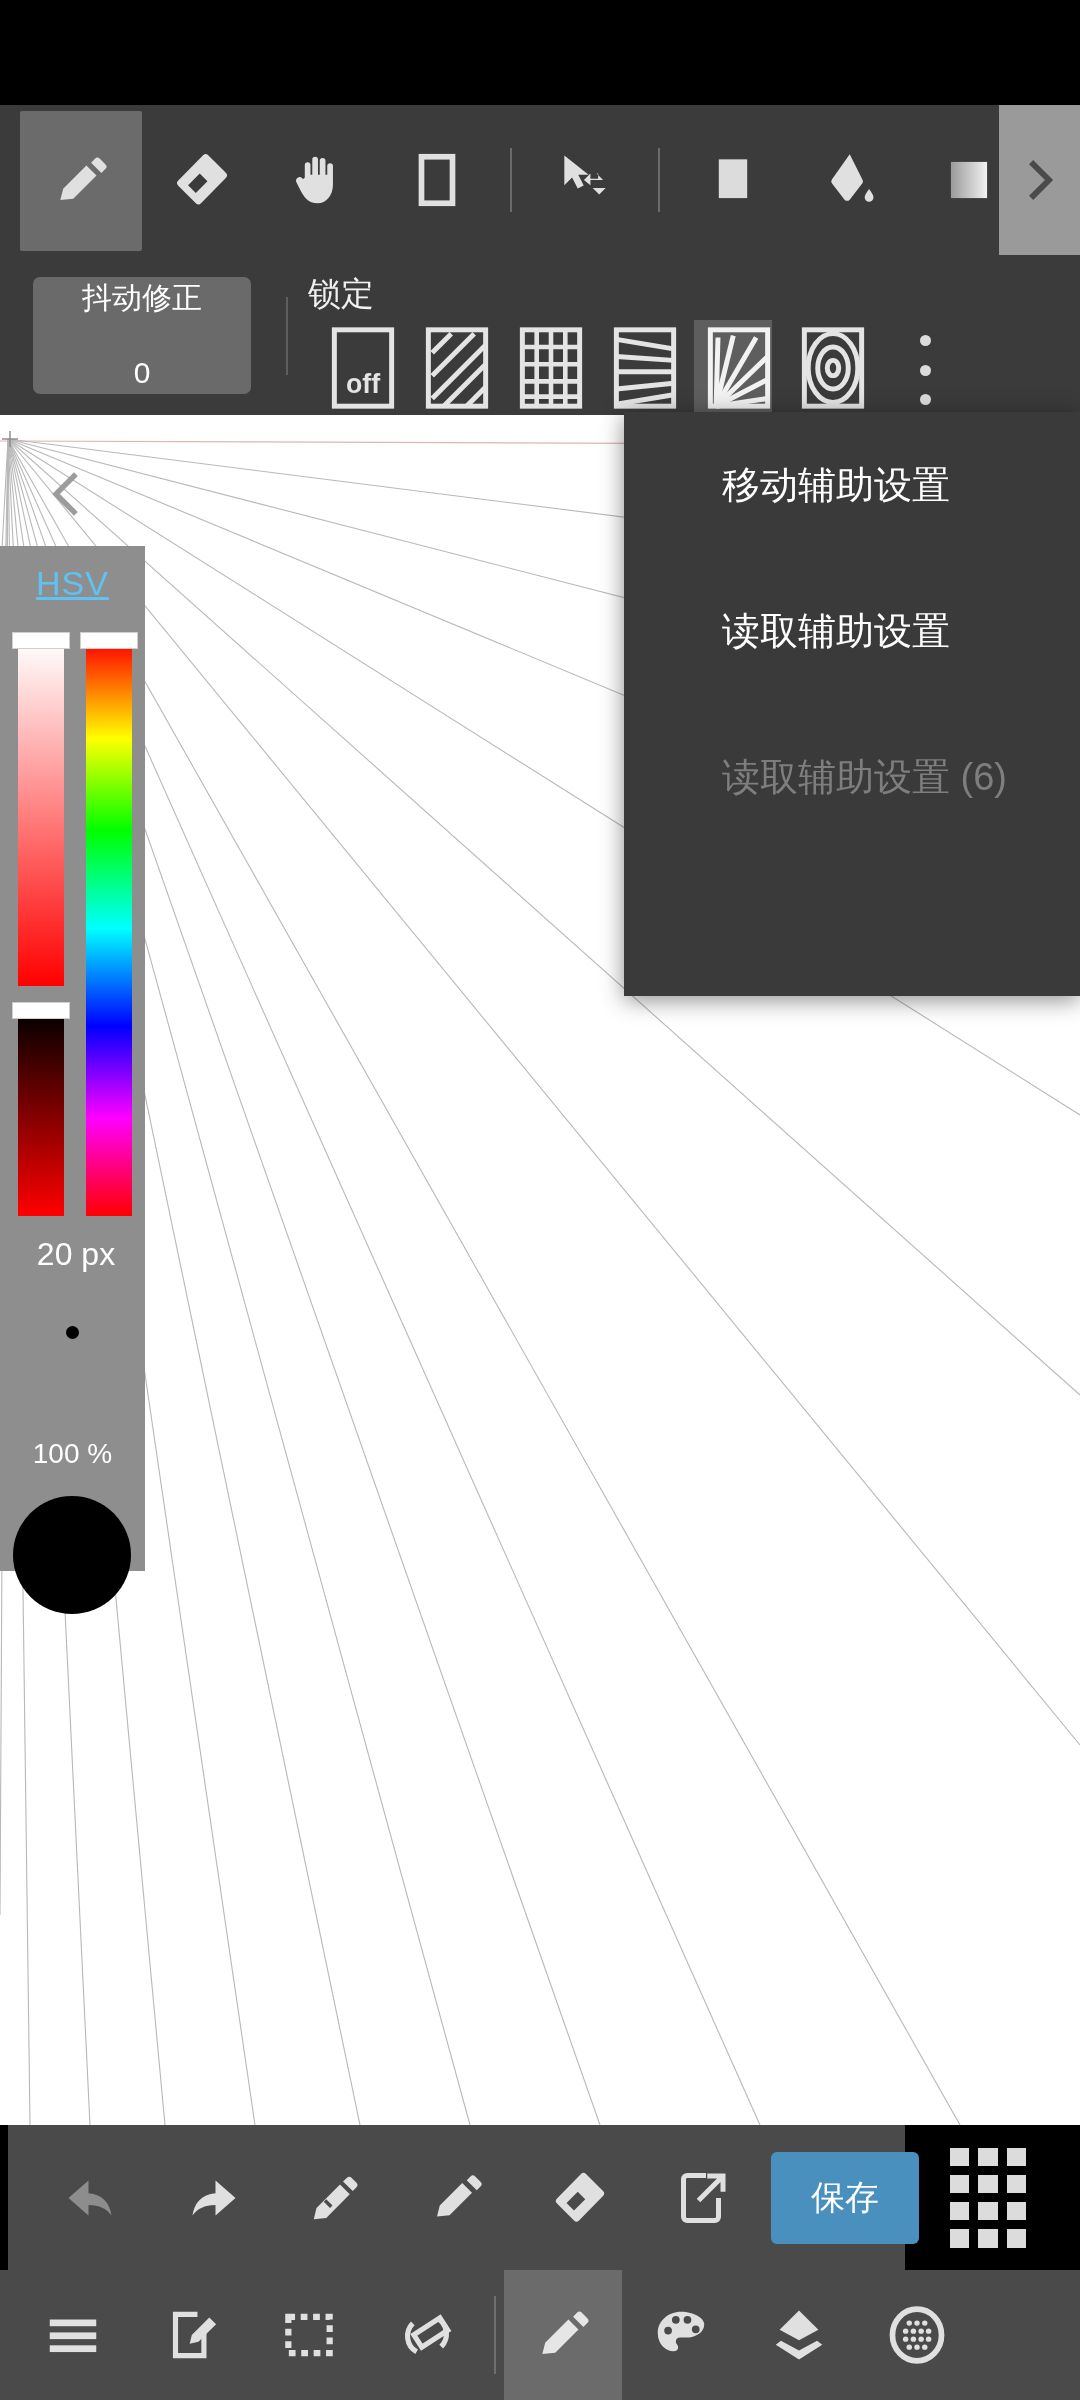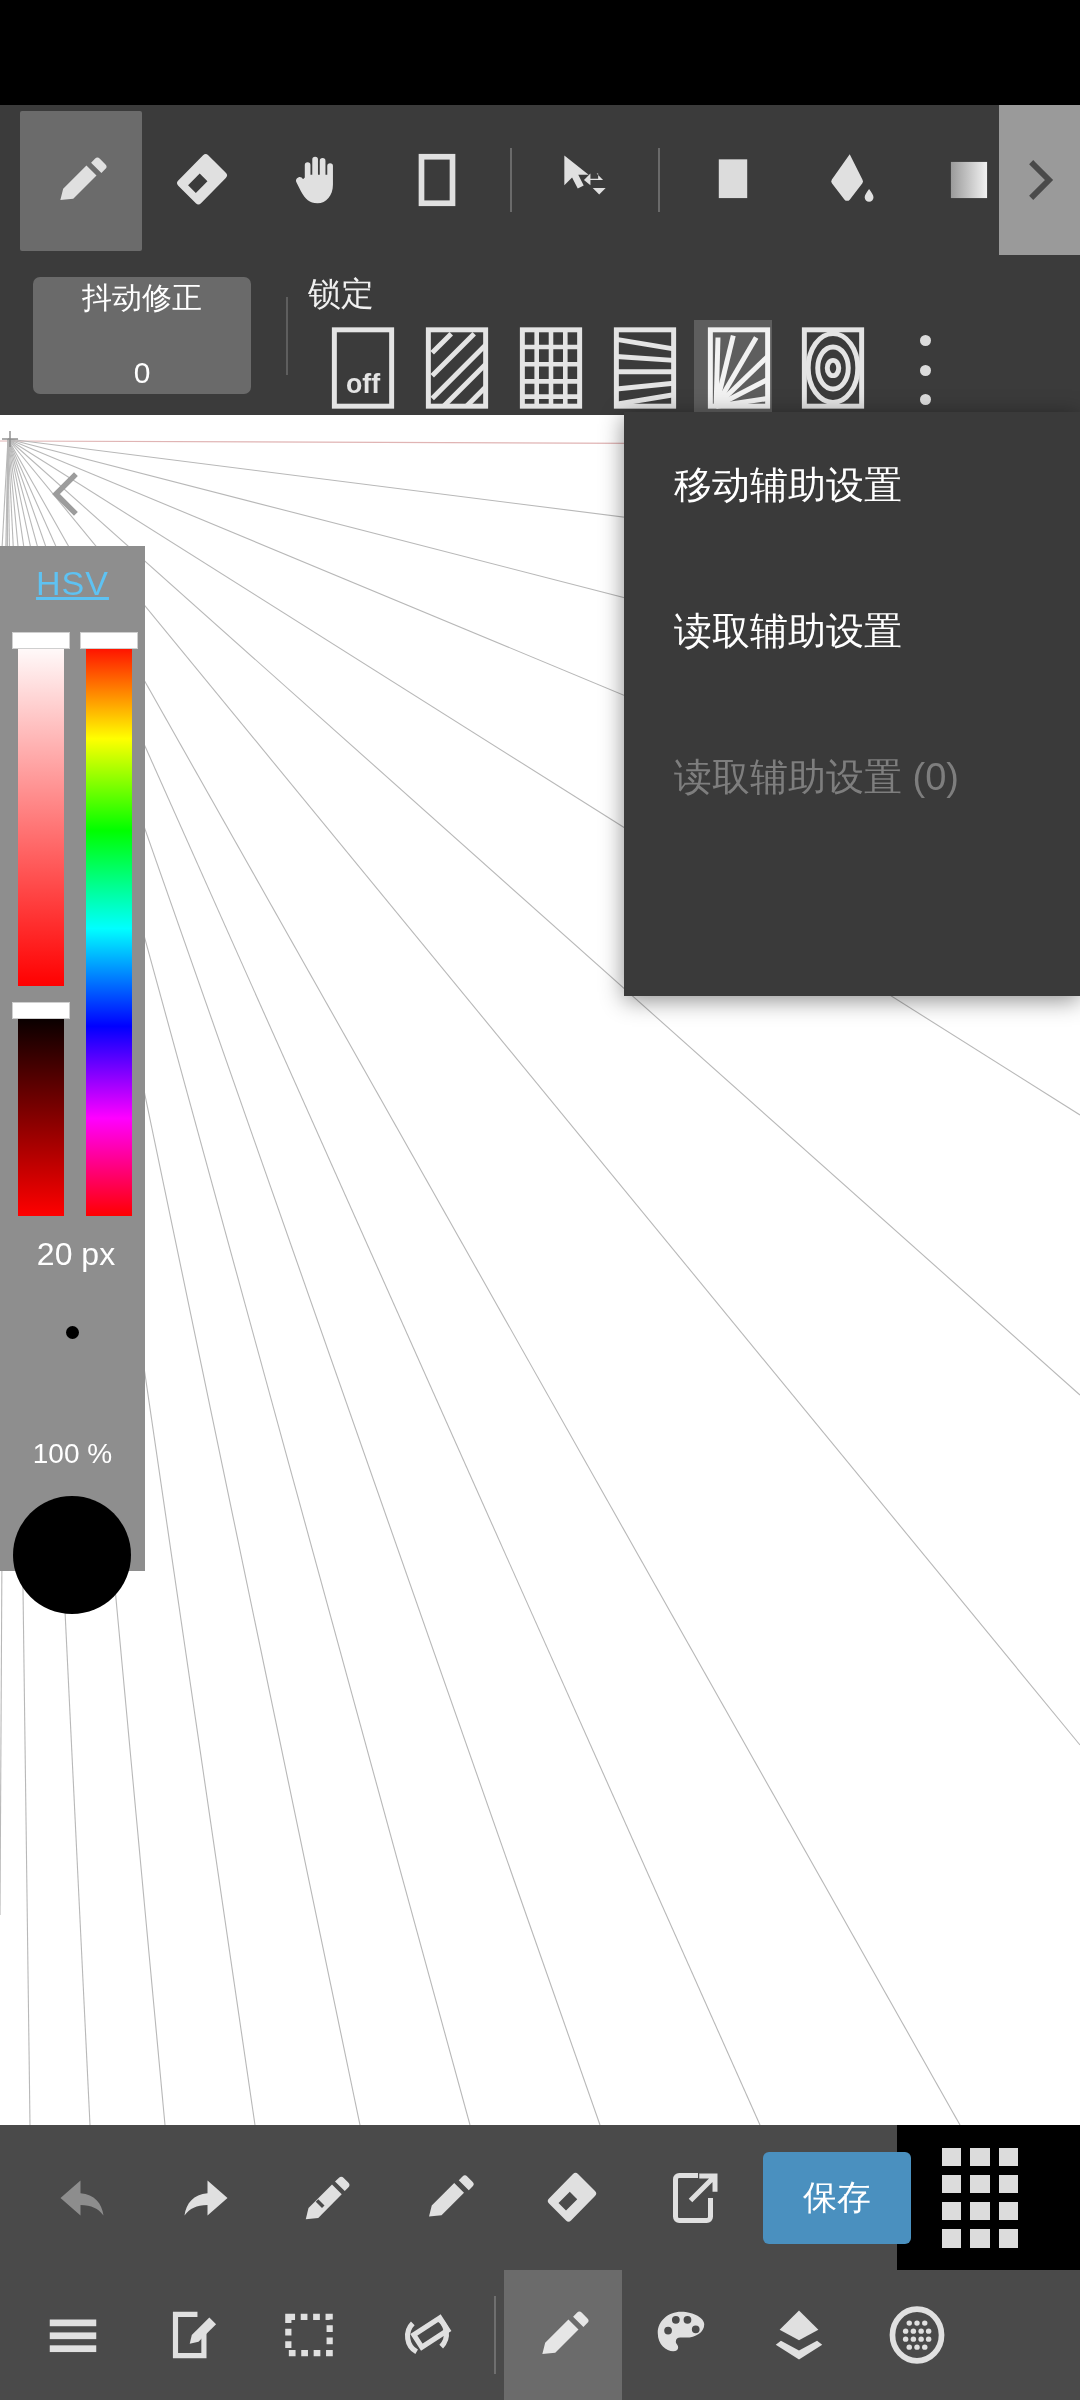--- a/index.html
+++ b/index.html
@@ -65,25 +65,25 @@
               border-radius:50%; background:#000; }
   .opclabel { position:absolute; left:0; top:892px; width:145px; text-align:center;
               font-size:28px; color:#fff; }
   .bigdot { position:absolute; left:13px; top:950px; width:118px; height:118px;
             border-radius:50%; background:#000; }
 
   
   .menu { position:absolute; left:624px; top:412px; width:456px; height:584px;
           background:#3a3a3a; box-shadow:0 4px 22px rgba(0,0,0,.45); }
   .mitem { height:146px; display:flex; align-items:center; padding-left:50px;
-           font-size:38px; color:#ffffff; }
+           font-size:38px; color:#ffffff;margin-left:48px; }
   .mitem.dis { color:#7e7e7e; }
 
   
-  .actionbar { position:absolute; left:0; top:2125px; width:897px; height:145px;
+  .actionbar { position:absolute; left:8px; top:2125px; width:897px; height:145px;
                background:#4a4a4a; display:flex; align-items:center; }
   .act { flex:0 0 auto; width:122px; height:145px; display:flex;
          align-items:center; justify-content:center; }
   .act.dim svg { opacity:.45; }
   .savebtn { width:148px; height:92px; background:#4a90bf; border-radius:6px; color:#fff;
              font-size:34px; display:flex; align-items:center; justify-content:center;
              margin-left:6px; }
   .gridicon { width:76px; height:100px; display:grid; grid-template-columns:repeat(3,1fr);
               grid-template-rows:repeat(4,1fr); gap:9px; }
   .gridicon i { display:block; background:#dcdcdc; }
@@ -354,21 +354,21 @@
 
     <div class="pxlabel">20 px</div>
     <div class="brushdot"></div>
     <div class="opclabel">100 %</div>
     <div class="bigdot"></div>
   </div>
 
   <div class="menu">
     <div class="mitem">移动辅助设置</div>
     <div class="mitem">读取辅助设置</div>
-    <div class="mitem dis">读取辅助设置 (0)</div>
+    <div class="mitem dis">读取辅助设置 (6)</div>
   </div>
 
   <div class="actionbar">
     <div style="width:22px;flex:0 0 auto;"></div>
 
     <div class="act dim">
       <span>
         <svg width="60" height="60" viewBox="0 0 24 24">
             <path fill="#e0e0e0" d="M11 5 3 12l8 7v-4.2c4.5.1 7 1.3 9.2 4.2-.7-4.9-3.6-8.5-9.2-8.9z"></path>
           </svg>

